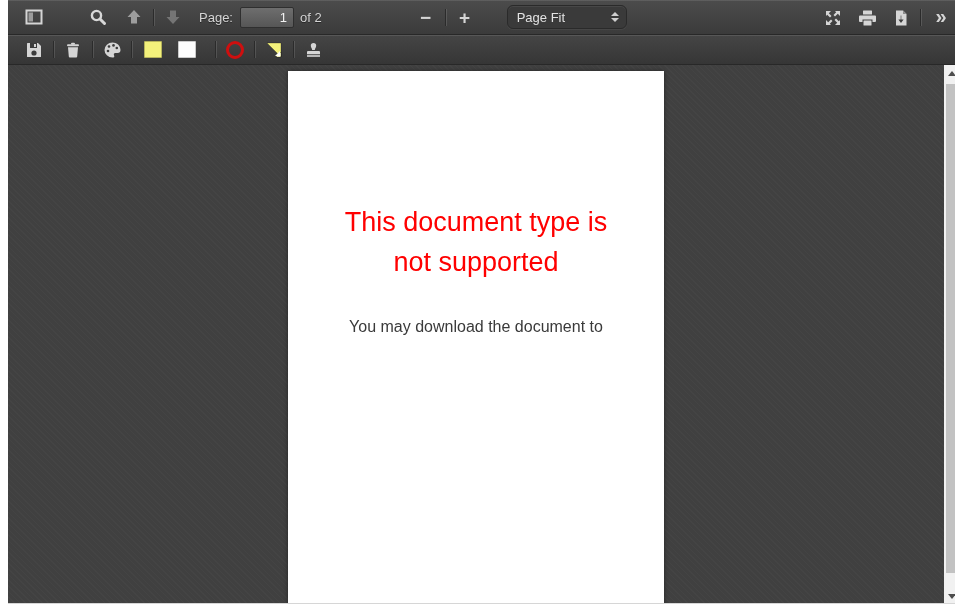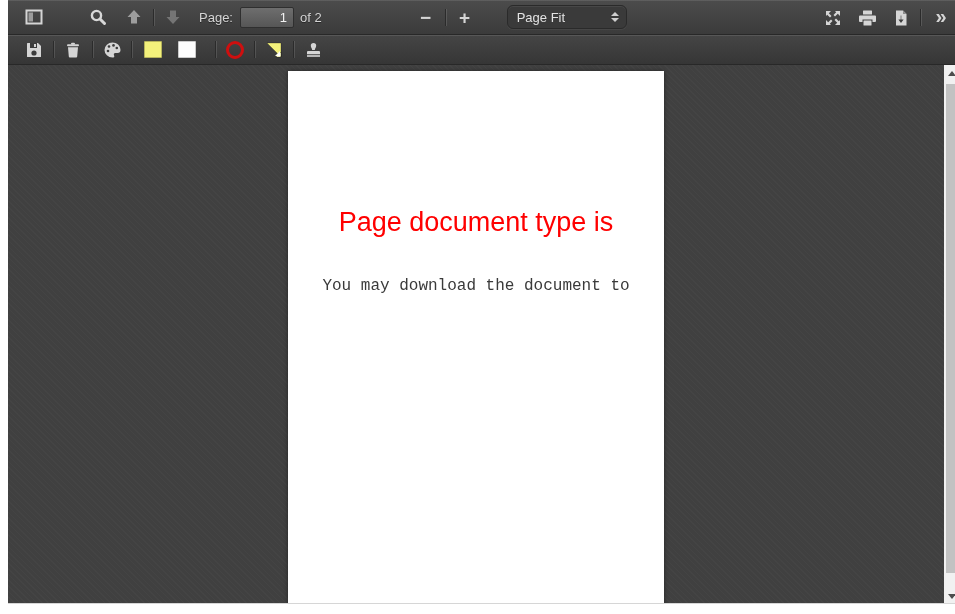--- a/index.html
+++ b/index.html
@@ -100,21 +100,20 @@
   }
   .error-title {
     padding-top: 131px;
     font-size: 27px; line-height: 40px;
     color: #ff0000;
   }
   .error-subtitle {
     margin-top: 33px;
     font-size: 16px; line-height: 23px;
     color: #3a3a3a;
-    font-family: Liberation Mono, monospace;
   }
   
   .scrollbar {
     position: absolute; right: 0; top: 0;
     width: 16px; height: 539px;
     background: #f1f1f1;
   }
   .sb-btn {
     position: absolute; left: 0; width: 16px; height: 16px;
     background: #f1f1f1; border: none; cursor: pointer;
@@ -283,21 +282,22 @@
           <path d="M4 10 h11 a1 1 0 0 1 1 1 v2.2 H3 V11 a1 1 0 0 1 1 -1 Z"></path>
           <rect x="3" y="14.2" width="13" height="1.6"></rect>
         </svg>
       </span>
     </button>
   </div>
 
   <div class="main">
     <div class="doc-page">
       <div class="error-title">
-        <div>Page document type is</div>
+        <div>This document type is</div>
+        <div>not supported</div>
       </div>
       <div class="error-subtitle">
         <div>You may download the document to</div>
       </div>
     </div>
 
     <div class="scrollbar">
       <button class="sb-btn sb-up">
         <span class="tri-up"></span>
       </button>

